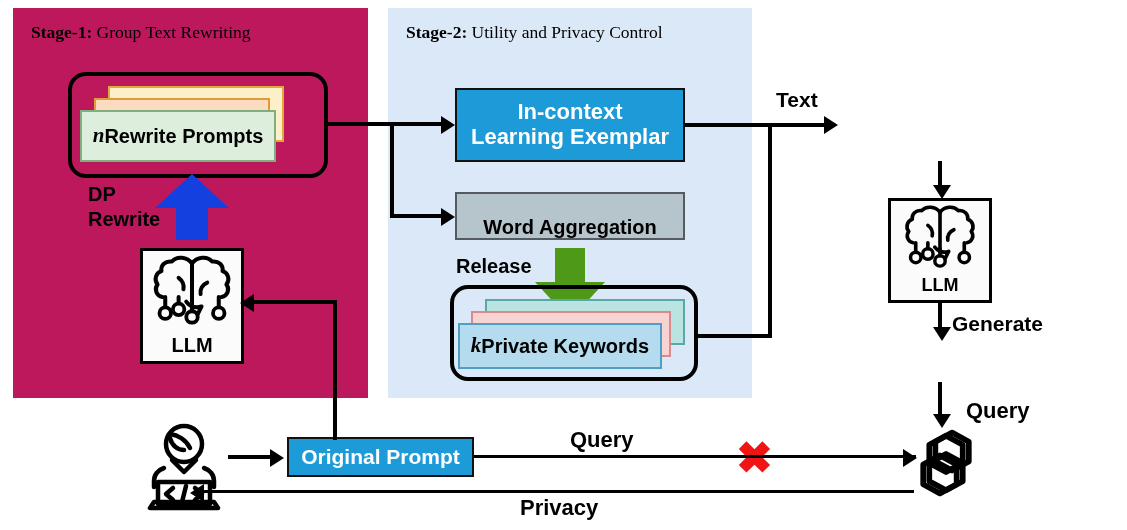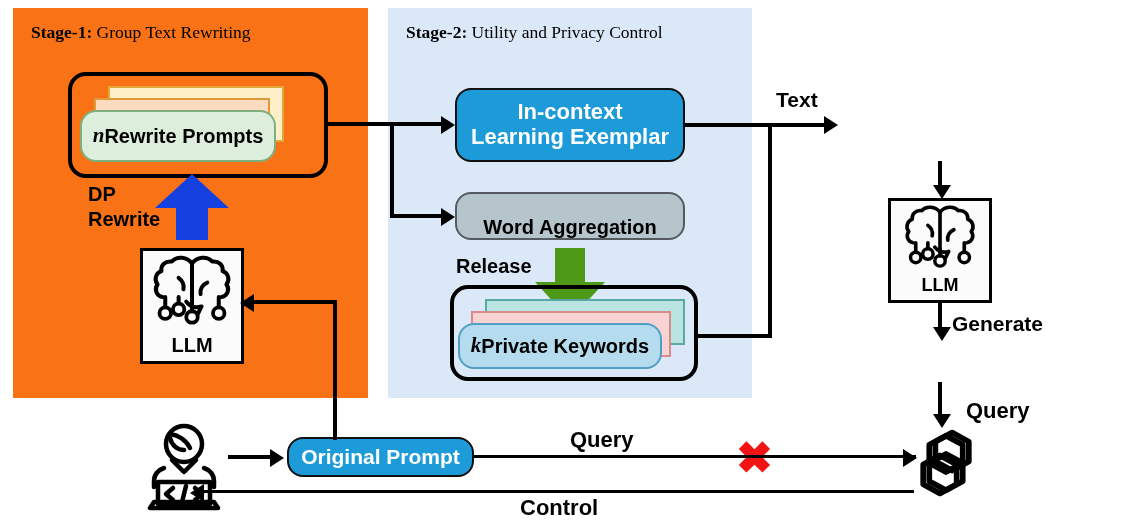--- a/index.html
+++ b/index.html
@@ -1,30 +1,30 @@
 <!DOCTYPE html>
 <html><head>
 <meta charset="utf-8">
 <style>
   html,body{margin:0;padding:0;background:#ffffff;}
   body{width:1127px;height:530px;overflow:hidden;font-family:"Liberation Sans",sans-serif;}
   #root{position:relative;width:1127px;height:530px;background:#ffffff;}
 
   .panel{position:absolute;box-sizing:border-box;}
-  #panel1{left:13px;top:8px;width:355px;height:390px;background:#f97316;}
+  #panel1{left:13px;top:8px;width:355px;height:390px;background:#be185d;}
   #panel2{left:388px;top:8px;width:364px;height:390px;background:#dbe8f8;}
   #panel3{left:765px;top:8px;width:350px;height:390px;background:#f4f4f4;}
 
   .stage-title{position:absolute;top:14px;left:18px;white-space:nowrap;
     font-family:"Liberation Serif",serif;font-size:17.5px;color:#000;}
   .stage-title b{font-weight:bold;}
 
   
   .box{position:absolute;box-sizing:border-box;display:flex;align-items:center;
-       justify-content:center;text-align:center;line-height:1.12;border-radius:16px;}
+       justify-content:center;text-align:center;line-height:1.12;}
 
   .roundwrap{position:absolute;box-sizing:border-box;border:4px solid #000;
              border-radius:18px;background:transparent;}
 
   .card{position:absolute;box-sizing:border-box;}
 
   .cyanbox{background:#1c9bd8;border:2px solid #111;color:#fff;font-weight:bold;}
   .bluebox{background:#0a3ae8;border:3px solid #1b1b8f;color:#fff;font-weight:bold;border-radius:12px;}
   .graybox{background:#b6c4cc;border:2px solid #555a60;color:#000;font-weight:bold;}
 
@@ -189,21 +189,21 @@
         <path d="M36 22 L58 10 L80 22 L80 48 L58 60 L36 48 Z"></path>
         <path d="M20 52 L42 40 L64 52 L64 78 L42 90 L20 78 Z"></path>
       </g>
     </svg>
   </div>
 
   <div class="lbl" style="left:570px;top:427px;font-size:22px;"><span>Query</span></div>
 
   <div class="lbl" style="left:966px;top:398px;font-size:22px;"><span>Query</span></div>
 
-  <div class="lbl" style="left:520px;top:495px;font-size:22px;"><span>Control</span></div>
+  <div class="lbl" style="left:520px;top:495px;font-size:22px;"><span>Privacy</span></div>
 
   <div class="redx" style="left:736px;top:436px;">✖</div>
 
   <div class="hline" style="left:328px;top:122px;width:122px;"></div>
   <div class="arrow-r" style="left:441px;top:116px;"></div>
 
   <div class="vline" style="left:390px;top:122px;height:92px;"></div>
   <div class="hline" style="left:390px;top:214px;width:60px;"></div>
   <div class="arrow-r" style="left:441px;top:208px;"></div>
 

